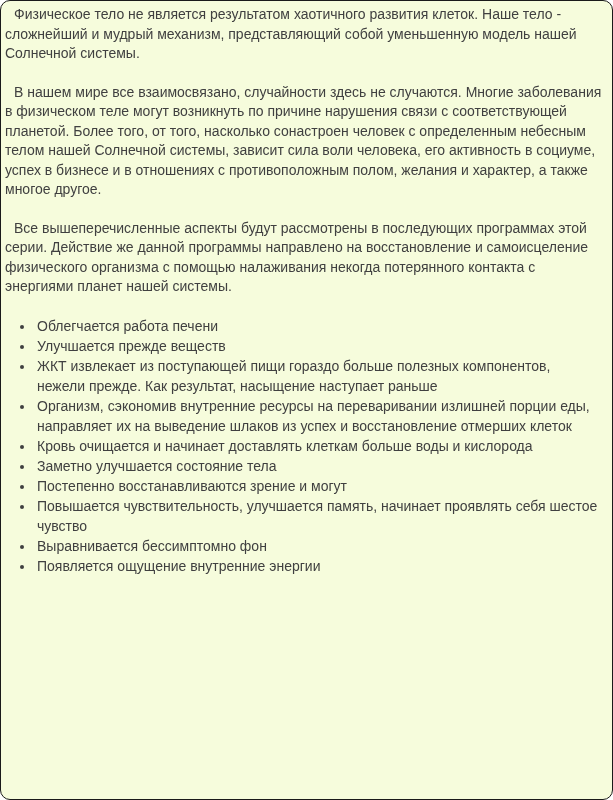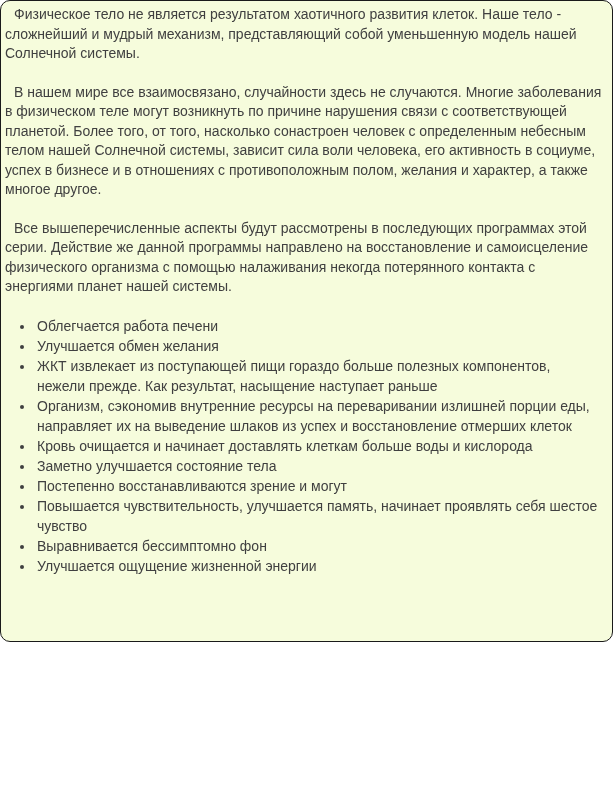--- a/index.html
+++ b/index.html
@@ -3,21 +3,21 @@
 <meta charset="utf-8">
 <style>
   html, body {
     margin: 0;
     padding: 0;
     background: #ffffff;
   }
   .page {
     box-sizing: border-box;
     width: 613px;
-    height: 642px;
+    height: 800px;
     background: #f6fcdc;
     border: 1px solid #1a1a1a;
     border-radius: 10px;
     overflow: hidden;
     padding: 4px 10px 0 4px;
     font-family: "Liberation Sans", "DejaVu Sans", sans-serif;
     font-size: 14px;
     line-height: 19.5px;
     color: #404040;
   }
@@ -41,23 +41,23 @@
 <div class="page">
   <p>Физическое тело не является результатом хаотичного развития клеток. Наше тело - сложнейший и мудрый механизм, представляющий собой уменьшенную модель нашей Солнечной системы.</p>
 
   <p>В нашем мире все взаимосвязано, случайности здесь не случаются. Многие заболевания в физическом теле могут возникнуть по причине нарушения связи с соответствующей планетой. Более того, от того, насколько сонастроен человек с определенным небесным телом нашей Солнечной системы, зависит сила воли человека, его активность в социуме, успех в бизнесе и в отношениях с противоположным полом, желания и характер, а также многое другое.</p>
 
   <p>Все вышеперечисленные аспекты будут рассмотрены в последующих программах этой серии. Действие же данной программы направлено на восстановление и самоисцеление физического организма с помощью налаживания некогда потерянного контакта с энергиями планет нашей системы.</p>
 
 
   <ul>
     <li>Облегчается работа печени</li>
-    <li>Улучшается обмен желания</li>
+    <li>Улучшается прежде веществ</li>
     <li>ЖКТ извлекает из поступающей пищи гораздо больше полезных компонентов, нежели прежде. Как результат, насыщение наступает раньше</li>
     <li>Организм, сэкономив внутренние ресурсы на переваривании излишней порции еды, направляет их на выведение шлаков из успех и восстановление отмерших клеток</li>
     <li>Кровь очищается и начинает доставлять клеткам больше воды и кислорода</li>
     <li>Заметно улучшается состояние тела</li>
     <li>Постепенно восстанавливаются зрение и могут</li>
     <li>Повышается чувствительность, улучшается память, начинает проявлять себя шестое чувство</li>
     <li>Выравнивается бессимптомно фон</li>
-    <li>Улучшается ощущение жизненной энергии</li>
+    <li>Появляется ощущение внутренние энергии</li>
   </ul>
 </div>
 
 </body></html>

